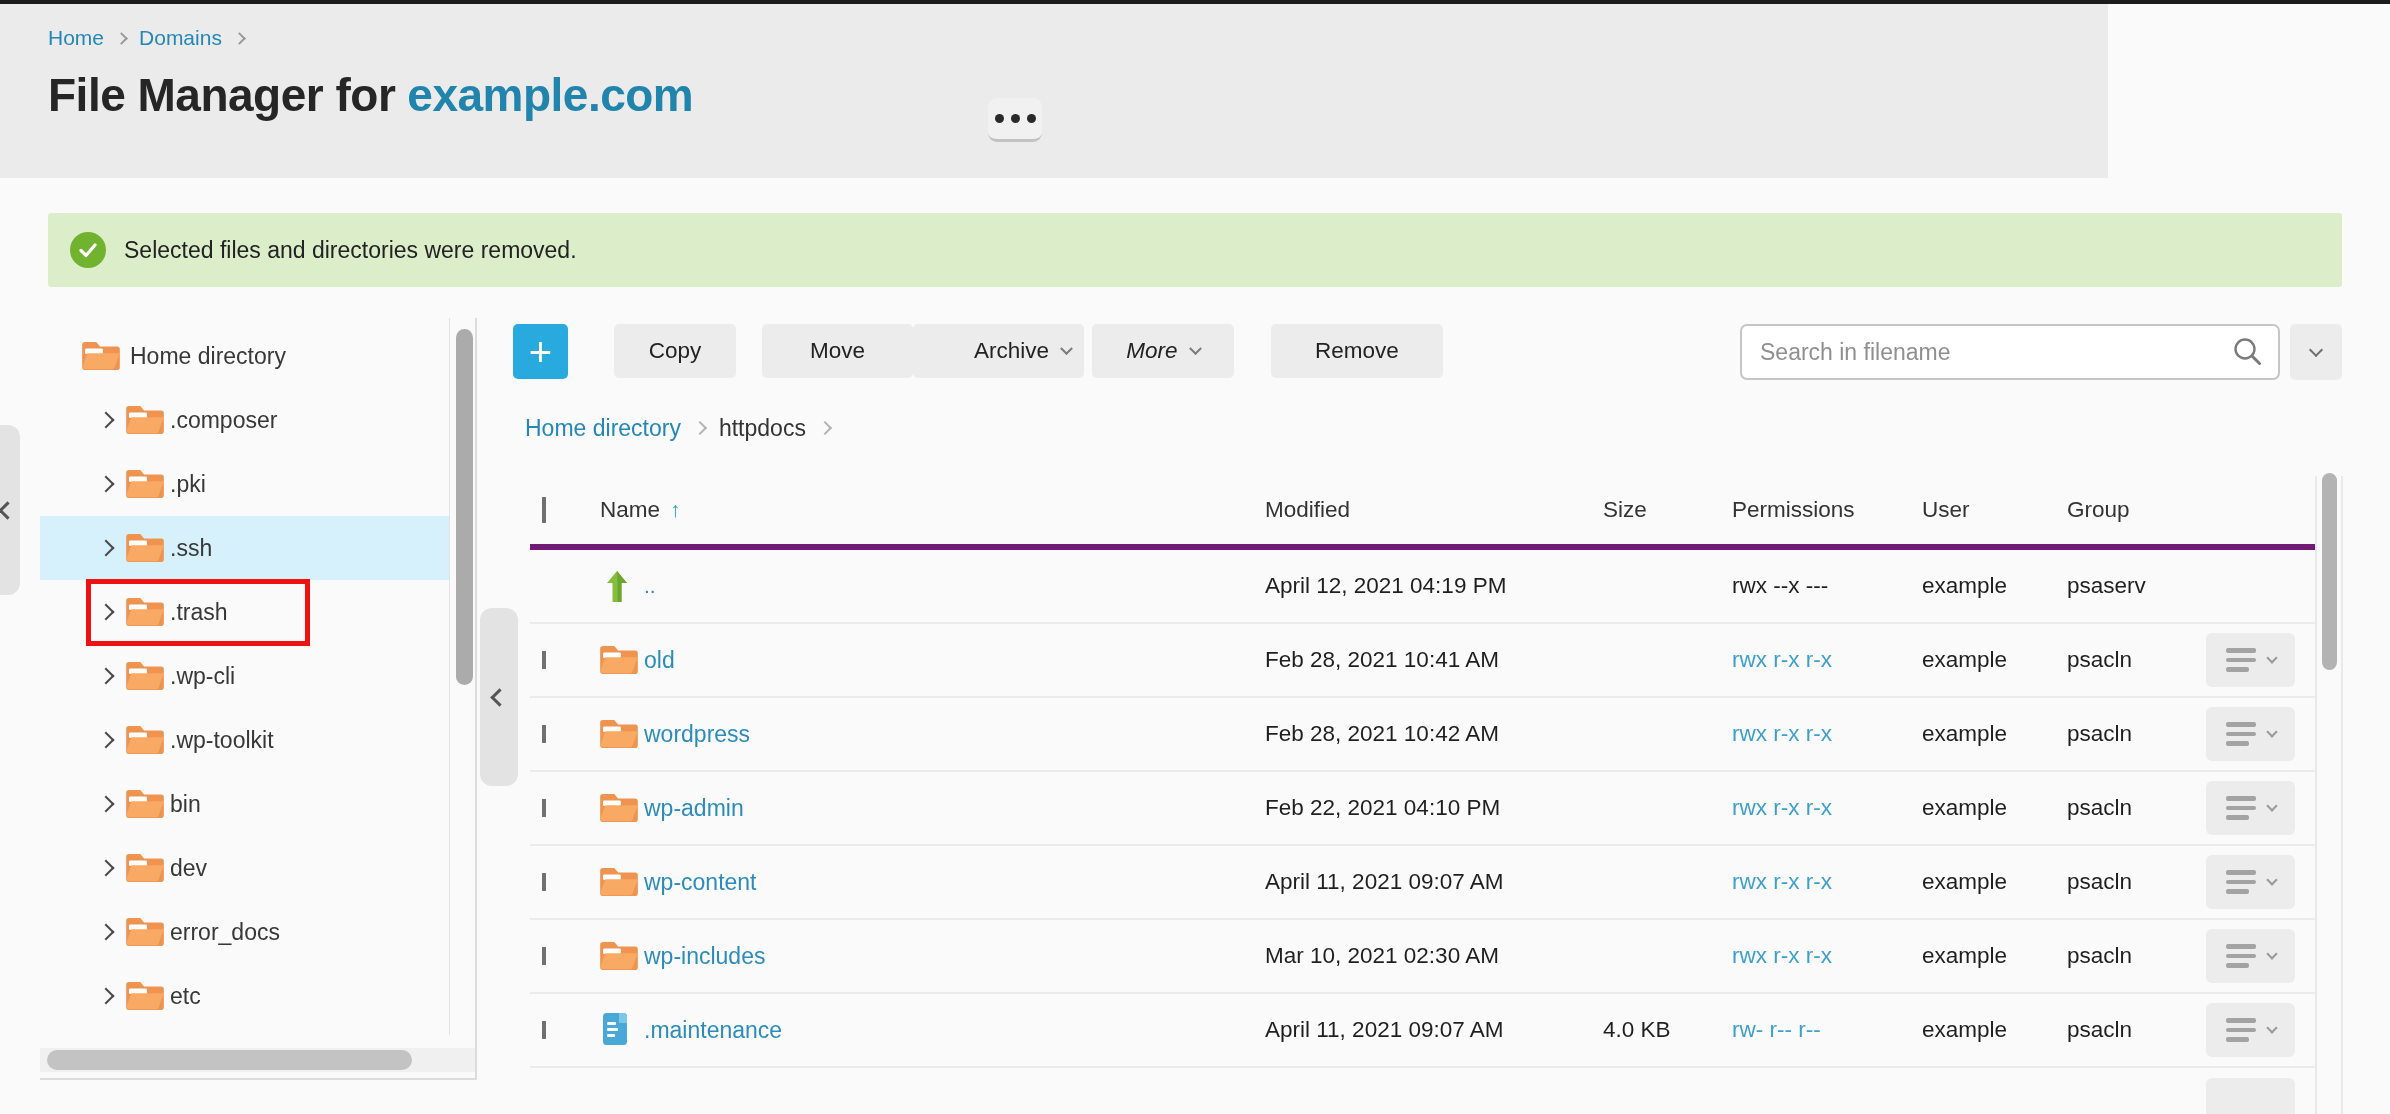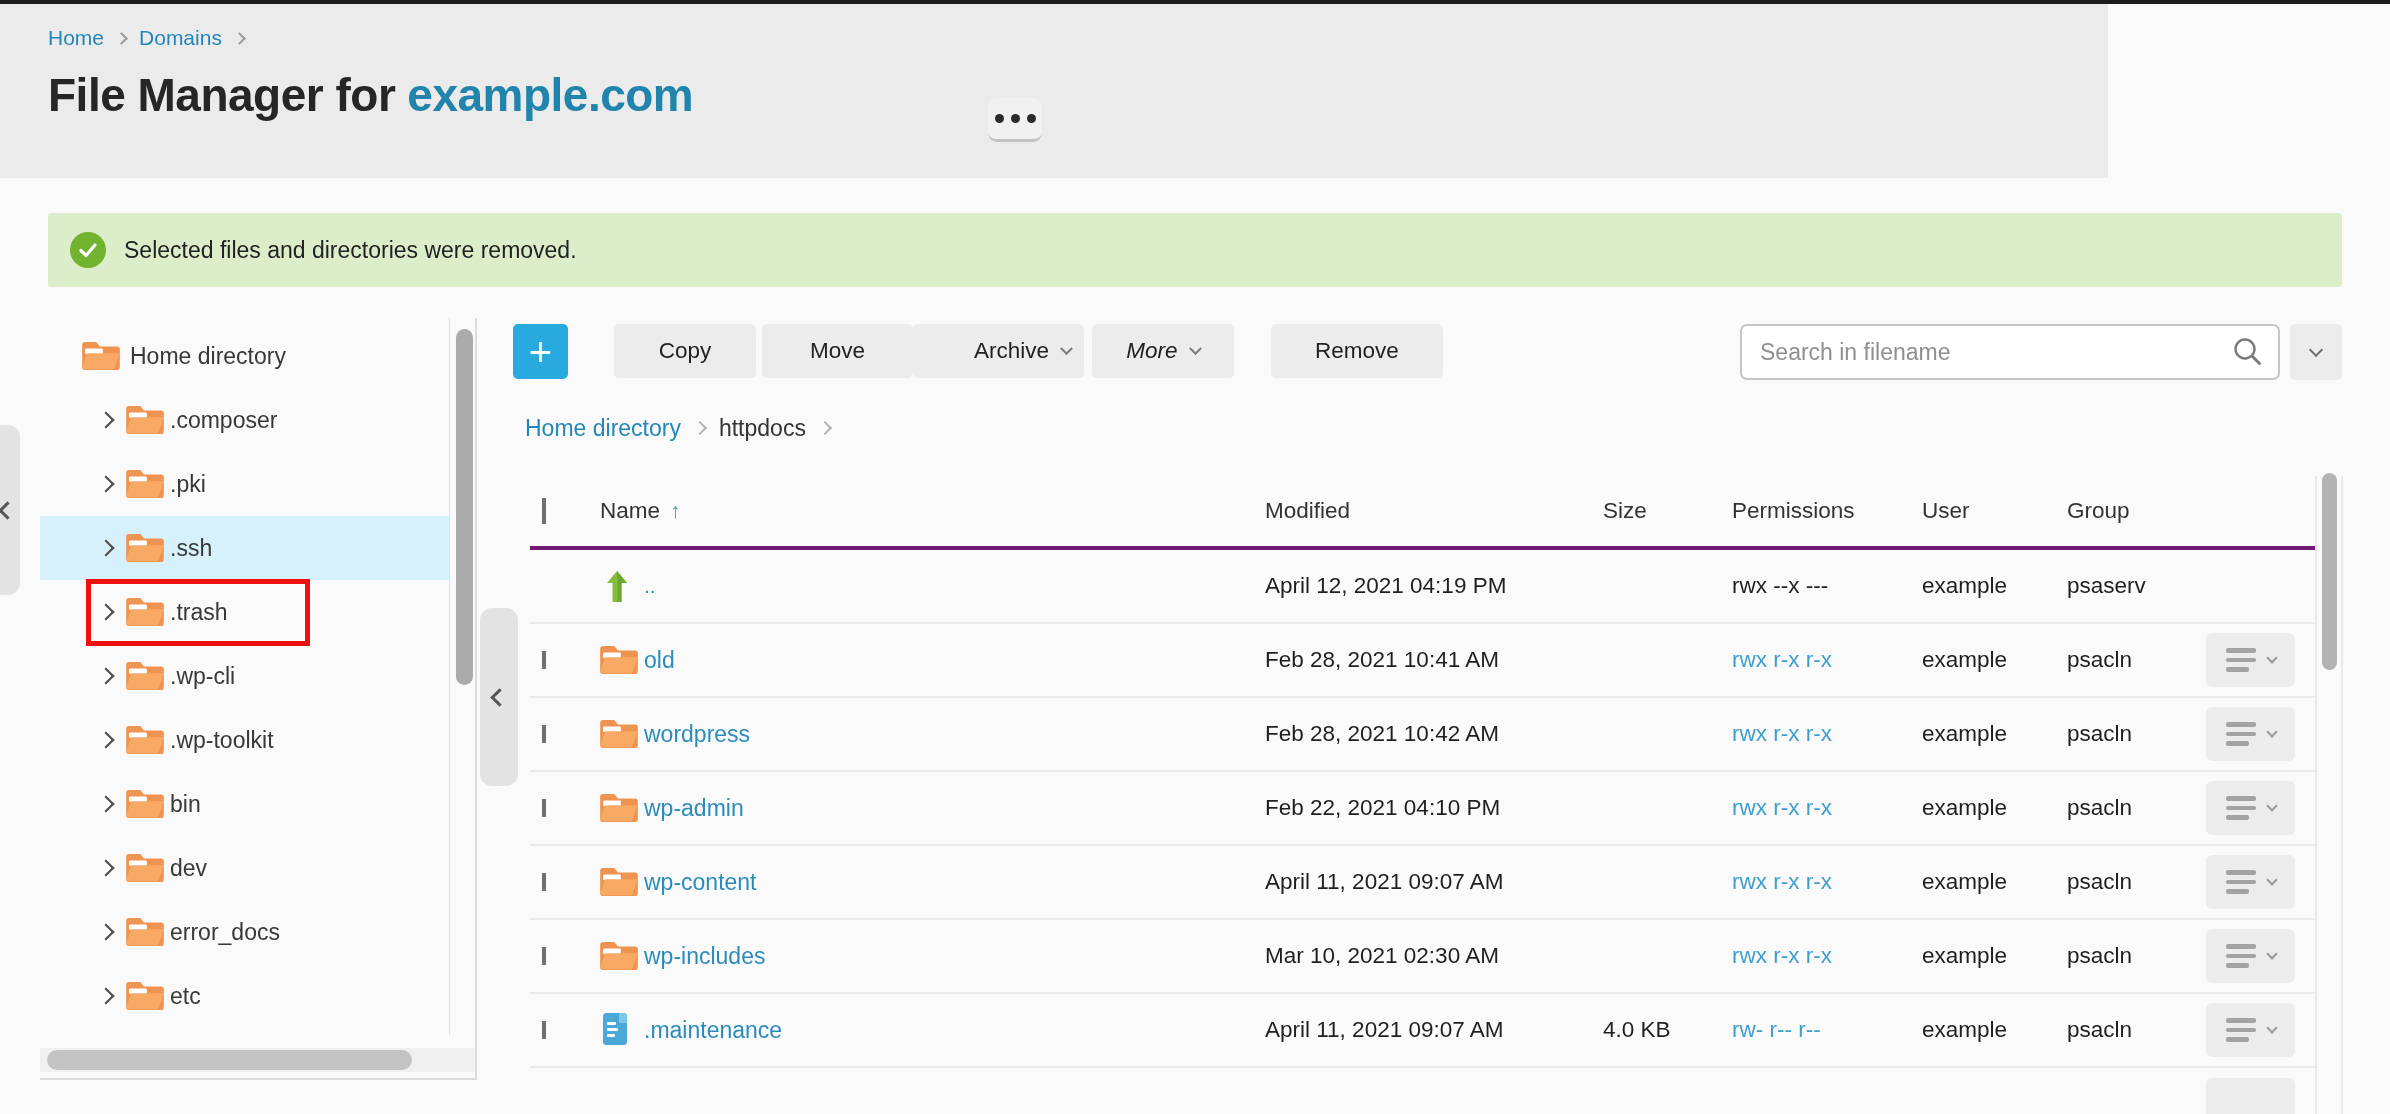--- a/index.html
+++ b/index.html
@@ -70,21 +70,21 @@
 
   
   .pathbar { position:absolute; left:525px; top:412px; height:32px; display:flex; align-items:center; font-size:23px; }
   .pathbar a { color:#2387b7; text-decoration:none; }
   .pathbar .current { color:#333; }
 
   
   .ftable { position:absolute; left:530px; top:476px; width:1785px; }
   .trow { display:grid; grid-template-columns:62px 52px 611px 338px 127px 192px 145px 139px 119px;
           align-items:center; height:74px; border-bottom:2px solid #ebebeb; }
-  .trow.thead { border-bottom:4px solid #701a75; font-size:22.5px; color:#333; }
+  .trow.thead { border-bottom:6px solid #701a75; font-size:22.5px; color:#333; }
   .cell { overflow:hidden; white-space:nowrap; }
   .cell.pad { padding-left:10px; }
   .cell.perm { padding-left:12px; }
   .name-hdr { grid-column:2 / span 2; padding-left:8px; display:flex; align-items:center; cursor:pointer; }
   .sort-arrow { color:#2ea0d4; font-size:21px; margin-left:10px; }
   .checkbox { width:27px; height:27px; border:2.5px solid #707070; border-radius:7px; background:#fff; margin-left:12px; cursor:pointer; }
   .rowicon { width:38px; height:32px; margin-left:8px; display:block; }
   .rowicon.small { width:30px; height:34px; margin-left:10px; }
   .name-link { color:#2b8cbc; text-decoration:none; font-size:23px; cursor:pointer; }
   .name-link.updir { font-size:21px; }
@@ -241,21 +241,21 @@
 
   <div class="edge-handle handle-left">
       <span class="chev l"></span>
     </div>
   <div class="edge-handle handle-mid">
       <span class="chev l"></span>
     </div>
 
   <button class="btn-add">+</button>
   <div id="toolbar-buttons">
-      <button class="btn" style="left: 614px; width: 142px;">
+      <button class="btn" style="left: 614px; width: 122px;">
         <span>Copy</span>
       </button>
       <button class="btn" style="left: 762px; width: 151px;">
         <span>Move</span>
       </button>
       <button class="btn" style="left: 913px; width: 171px; padding-left: 48px;">
         <span>Archive</span>
         <span class="chev caret"></span>
       </button>
       <button class="btn" style="left: 1092px; width: 142px; font-style: italic;">

